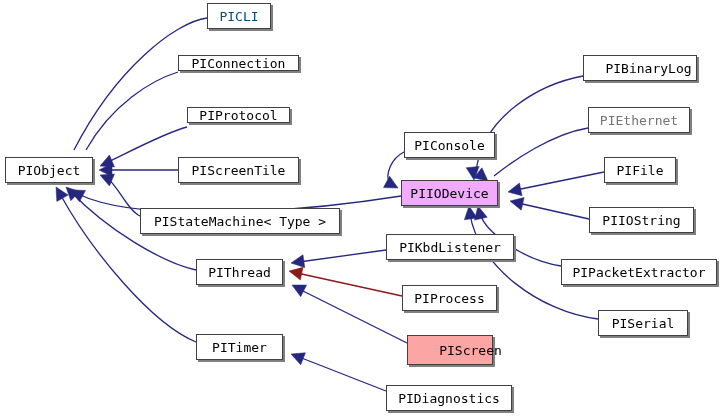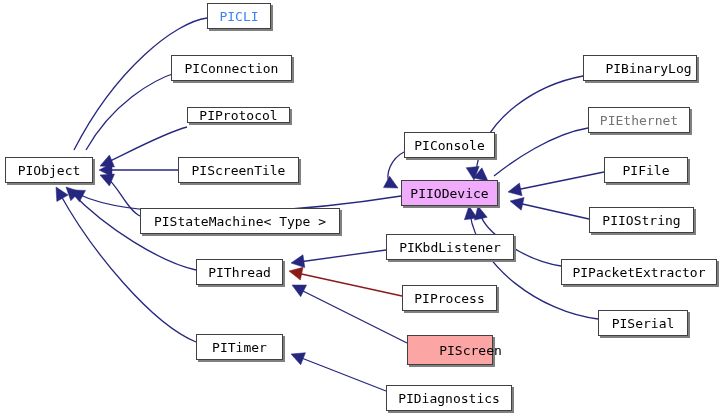--- a/index.html
+++ b/index.html
@@ -85,23 +85,23 @@
       <path d="M 407 343 L 299 289" fill="none" stroke="#26277f" stroke-width="1.3"></path>
       <polygon points="292,285 306.53429571947436,285.06517621398865 300.6684364604937,296.6665423039727" fill="#26277f" stroke="#26277f" stroke-width="0.5"></polygon>
       <path d="M 386 391 L 299 357" fill="none" stroke="#26277f" stroke-width="1.3"></path>
       <polygon points="291,354 305.4819720850494,352.7661100017222 300.67629524965184,364.8452436690729" fill="#26277f" stroke="#26277f" stroke-width="0.5"></polygon>
     </svg>
   <div id="node-layer">
       <div class="node" style="left: 5px; top: 157px; width: 88px; height: 26px; background: rgb(255, 255, 255); border-color: rgb(64, 64, 64); box-shadow: rgb(128, 128, 128) 2px 2px 0px 0px;">
         <span class="node-label" style="color: rgb(0, 0, 0);">PIObject</span>
       </div>
       <div class="node" style="left: 207px; top: 3px; width: 64px; height: 26px; background: rgb(255, 255, 255); border-color: rgb(64, 64, 64); box-shadow: rgb(128, 128, 128) 2px 2px 0px 0px;">
-        <span class="node-label" style="color: #3b82f6;">PICLI</span>
+        <span class="node-label" style="color: #0c4a6e;">PICLI</span>
       </div>
-      <div class="node" style="left: 171px; top: 55px; width: 121px; height: 26px; background: rgb(255, 255, 255); border-color: rgb(64, 64, 64); box-shadow: rgb(128, 128, 128) 2px 2px 0px 0px;">
+      <div class="node" style="left: 178px; top: 55px; width: 121px; height: 16px; background: rgb(255, 255, 255); border-color: rgb(64, 64, 64); box-shadow: rgb(128, 128, 128) 2px 2px 0px 0px;">
         <span class="node-label" style="color: rgb(0, 0, 0);">PIConnection</span>
       </div>
       <div class="node" style="left: 187px; top: 107px; width: 103px; height: 16px; background: rgb(255, 255, 255); border-color: rgb(64, 64, 64); box-shadow: rgb(128, 128, 128) 2px 2px 0px 0px;">
         <span class="node-label" style="color: rgb(0, 0, 0);">PIProtocol</span>
       </div>
       <div class="node" style="left: 178px; top: 157px; width: 121px; height: 26px; background: rgb(255, 255, 255); border-color: rgb(64, 64, 64); box-shadow: rgb(128, 128, 128) 2px 2px 0px 0px;">
         <span class="node-label" style="color: rgb(0, 0, 0);">PIScreenTile</span>
       </div>
       <div class="node" style="left: 140px; top: 208px; width: 200px; height: 26px; background: rgb(255, 255, 255); border-color: rgb(64, 64, 64); box-shadow: rgb(128, 128, 128) 2px 2px 0px 0px;">
         <span class="node-label" style="color: rgb(0, 0, 0);">PIStateMachine&lt; Type &gt;</span>
@@ -129,21 +129,21 @@
       </div>
       <div class="node" style="left: 386px; top: 385px; width: 126px; height: 26px; background: rgb(255, 255, 255); border-color: rgb(64, 64, 64); box-shadow: rgb(128, 128, 128) 2px 2px 0px 0px;">
         <span class="node-label" style="color: rgb(0, 0, 0);">PIDiagnostics</span>
       </div>
       <div class="node" style="left: 583px; top: 55px; width: 114px; height: 26px; background: rgb(255, 255, 255); border-color: rgb(64, 64, 64); box-shadow: rgb(128, 128, 128) 2px 2px 0px 0px;">
         <span class="node-label" style="color: rgb(0, 0, 0); margin-left: 17px;">PIBinaryLog</span>
       </div>
       <div class="node" style="left: 588px; top: 107px; width: 102px; height: 26px; background: rgb(255, 255, 255); border-color: rgb(64, 64, 64); box-shadow: rgb(128, 128, 128) 2px 2px 0px 0px;">
         <span class="node-label" style="color: #737373;">PIEthernet</span>
       </div>
-      <div class="node" style="left: 604px; top: 157px; width: 84px; height: 26px; background: rgb(255, 255, 255); border-color: rgb(64, 64, 64); box-shadow: rgb(128, 128, 128) 2px 2px 0px 0px;">
+      <div class="node" style="left: 604px; top: 157px; width: 72px; height: 26px; background: rgb(255, 255, 255); border-color: rgb(64, 64, 64); box-shadow: rgb(128, 128, 128) 2px 2px 0px 0px;">
         <span class="node-label" style="color: rgb(0, 0, 0);">PIFile</span>
       </div>
       <div class="node" style="left: 589px; top: 207px; width: 105px; height: 26px; background: rgb(255, 255, 255); border-color: rgb(64, 64, 64); box-shadow: rgb(128, 128, 128) 2px 2px 0px 0px;">
         <span class="node-label" style="color: rgb(0, 0, 0);">PIIOString</span>
       </div>
       <div class="node" style="left: 561px; top: 259px; width: 156px; height: 26px; background: rgb(255, 255, 255); border-color: rgb(64, 64, 64); box-shadow: rgb(128, 128, 128) 2px 2px 0px 0px;">
         <span class="node-label" style="color: rgb(0, 0, 0);">PIPacketExtractor</span>
       </div>
       <div class="node" style="left: 598px; top: 310px; width: 90px; height: 26px; background: rgb(255, 255, 255); border-color: rgb(64, 64, 64); box-shadow: rgb(128, 128, 128) 2px 2px 0px 0px; align-items: center;">
         <span class="node-label" style="color: rgb(0, 0, 0);">PISerial</span>

